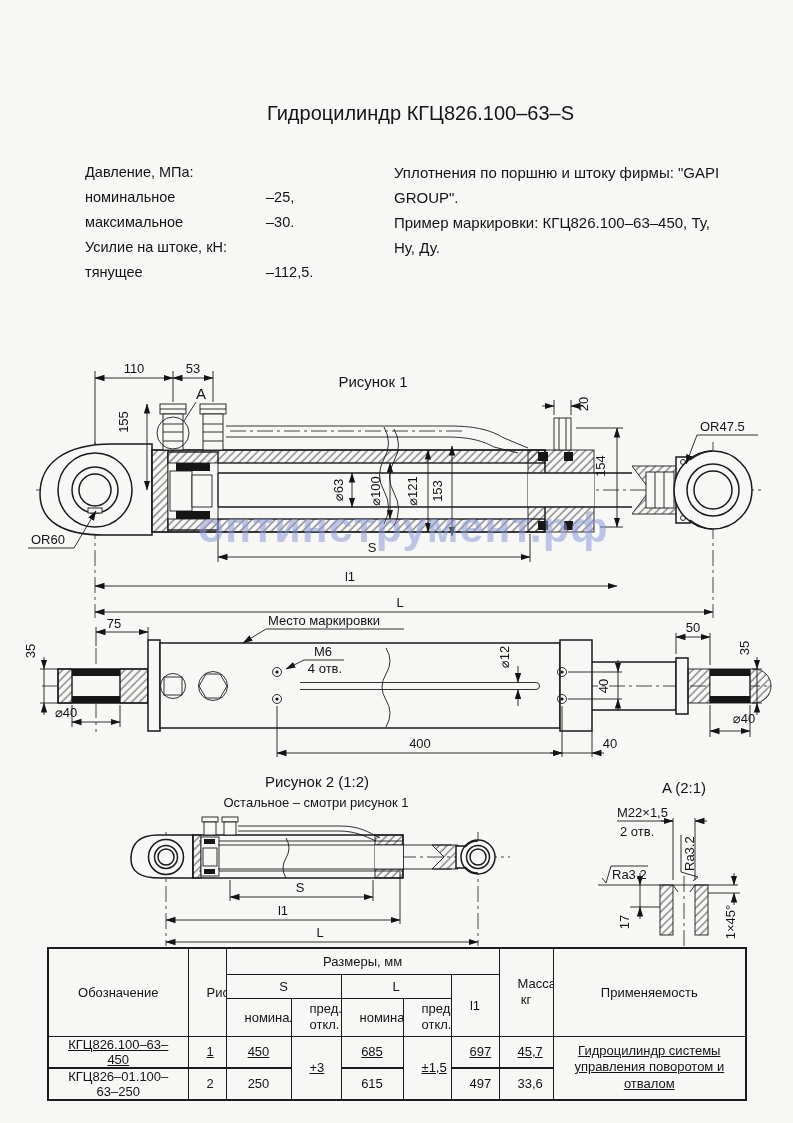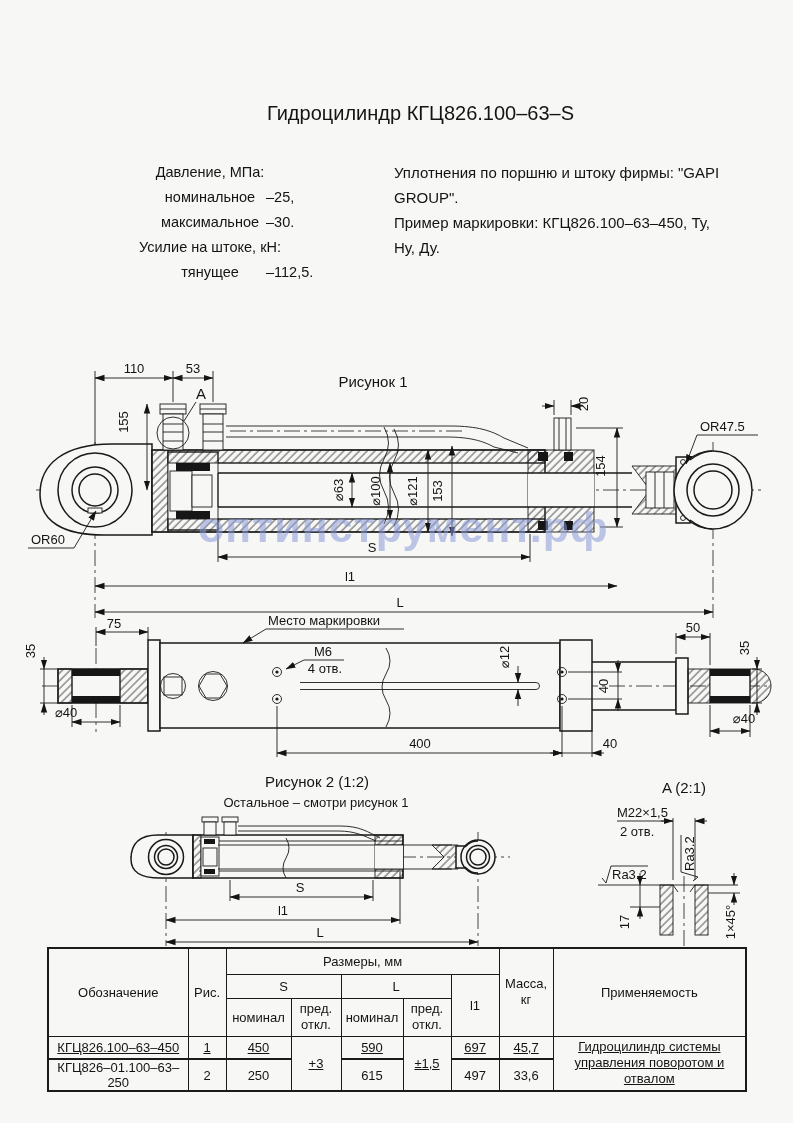--- a/index.html
+++ b/index.html
@@ -1,31 +1,31 @@
 <!DOCTYPE html>
 <html lang="ru"><head>
 <meta charset="utf-8">
 <style>
   html,body{margin:0;padding:0;}
   body{background:#e9e9e9;font-family:"Liberation Sans",sans-serif;}
   .page{position:relative;width:793px;height:1123px;margin:0 auto;background:#f7f7f6;overflow:hidden;color:#141414;}
   .page > svg{position:absolute;left:0;top:0;z-index:1;}
   .title{position:absolute;left:0;top:86px;width:100%;margin:16px;text-align:center;
          font-size:20px;font-weight:400;letter-spacing:0px;z-index:3;padding-left:8px;}
-  .specs{position:absolute;left:85px;top:160px;width:250px;z-index:3;font-size:14.5px;text-align:center;}
+  .specs{position:absolute;left:85px;top:160px;width:250px;z-index:3;font-size:14.5px;}
   .srow{position:relative;height:25px;line-height:25px;}
   .sval{position:absolute;left:181px;top:0;}
   .notes{position:absolute;left:394px;top:160px;width:330px;z-index:3;font-size:15px;line-height:25px;}
   .watermark{position:absolute;left:198px;top:503px;width:420px;z-index:2;
              font-size:43px;font-weight:700;letter-spacing:1px;color:rgba(140,155,215,0.55);
              pointer-events:none;white-space:nowrap;}
   
   table.spec{position:absolute;left:47px;top:947px;z-index:3;border-collapse:collapse;table-layout:fixed;
              width:698px;font-size:13px;}
-  table.spec td{border:1px solid #1a1a1a;text-align:center;vertical-align:middle;padding:0 2px;overflow:hidden;}
+  table.spec td{border:1px solid #1a1a1a;text-align:center;vertical-align:middle;padding:0 18px;overflow:hidden;}
   table.spec{border:2px solid #1a1a1a;}
   td.hb{border-bottom:2px solid #1a1a1a !important;text-decoration:underline;}
   td.left{text-align:left;padding-left:7px;}
   .pre{white-space:pre-line;line-height:1.25;}
   
   .ol{fill:#f7f7f6;stroke:#1a1a1a;stroke-width:1.5;}
   .olf{fill:none;stroke:#1a1a1a;stroke-width:1.5;}
   .tl{fill:none;stroke:#1a1a1a;stroke-width:0.9;}
   .tlf{fill:#f7f7f6;stroke:#1a1a1a;stroke-width:0.9;}
   .hat{fill:url(#h45);stroke:#1a1a1a;stroke-width:0.9;}
@@ -404,21 +404,21 @@
 откл.</td>
       <td>номинал</td>
       <td class="pre">пред.
 откл.</td>
     </tr>
     <tr style="height:23px">
       <td class="left hb">КГЦ826.100–63–450</td>
       <td class="hb">1</td>
       <td class="hb">450</td>
       <td rowspan="2" class="hb">+3</td>
-      <td class="hb">590</td>
+      <td class="hb">685</td>
       <td rowspan="2" class="hb">±1,5</td>
       <td class="hb">697</td>
       <td class="hb">45,7</td>
       <td rowspan="2" class="pre hb">Гидроцилиндр системы
 управления поворотом и отвалом</td>
     </tr>
     <tr style="height:23px">
       <td class="left">КГЦ826–01.100–63–250</td>
       <td>2</td>
       <td>250</td>

